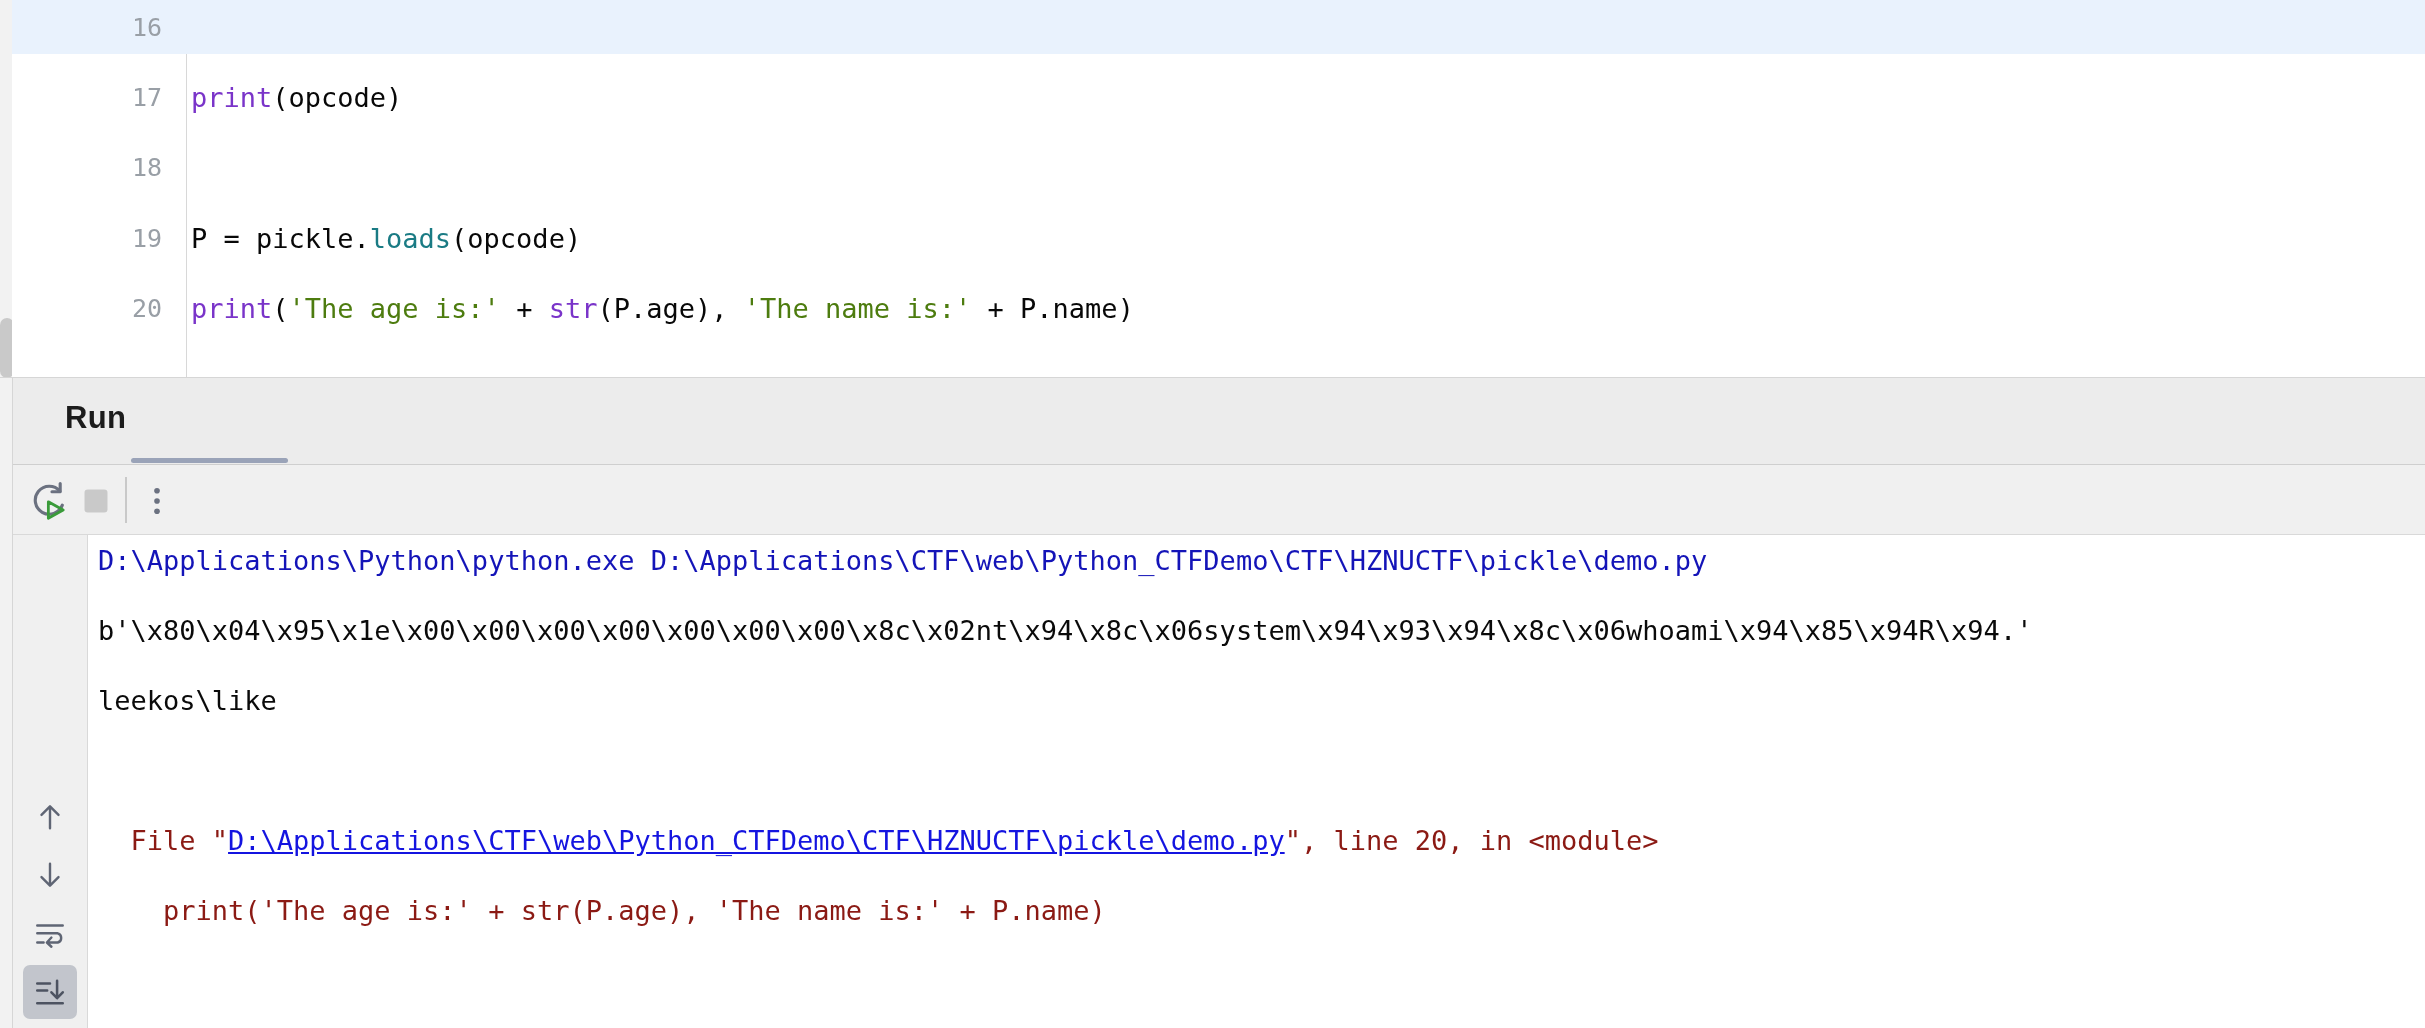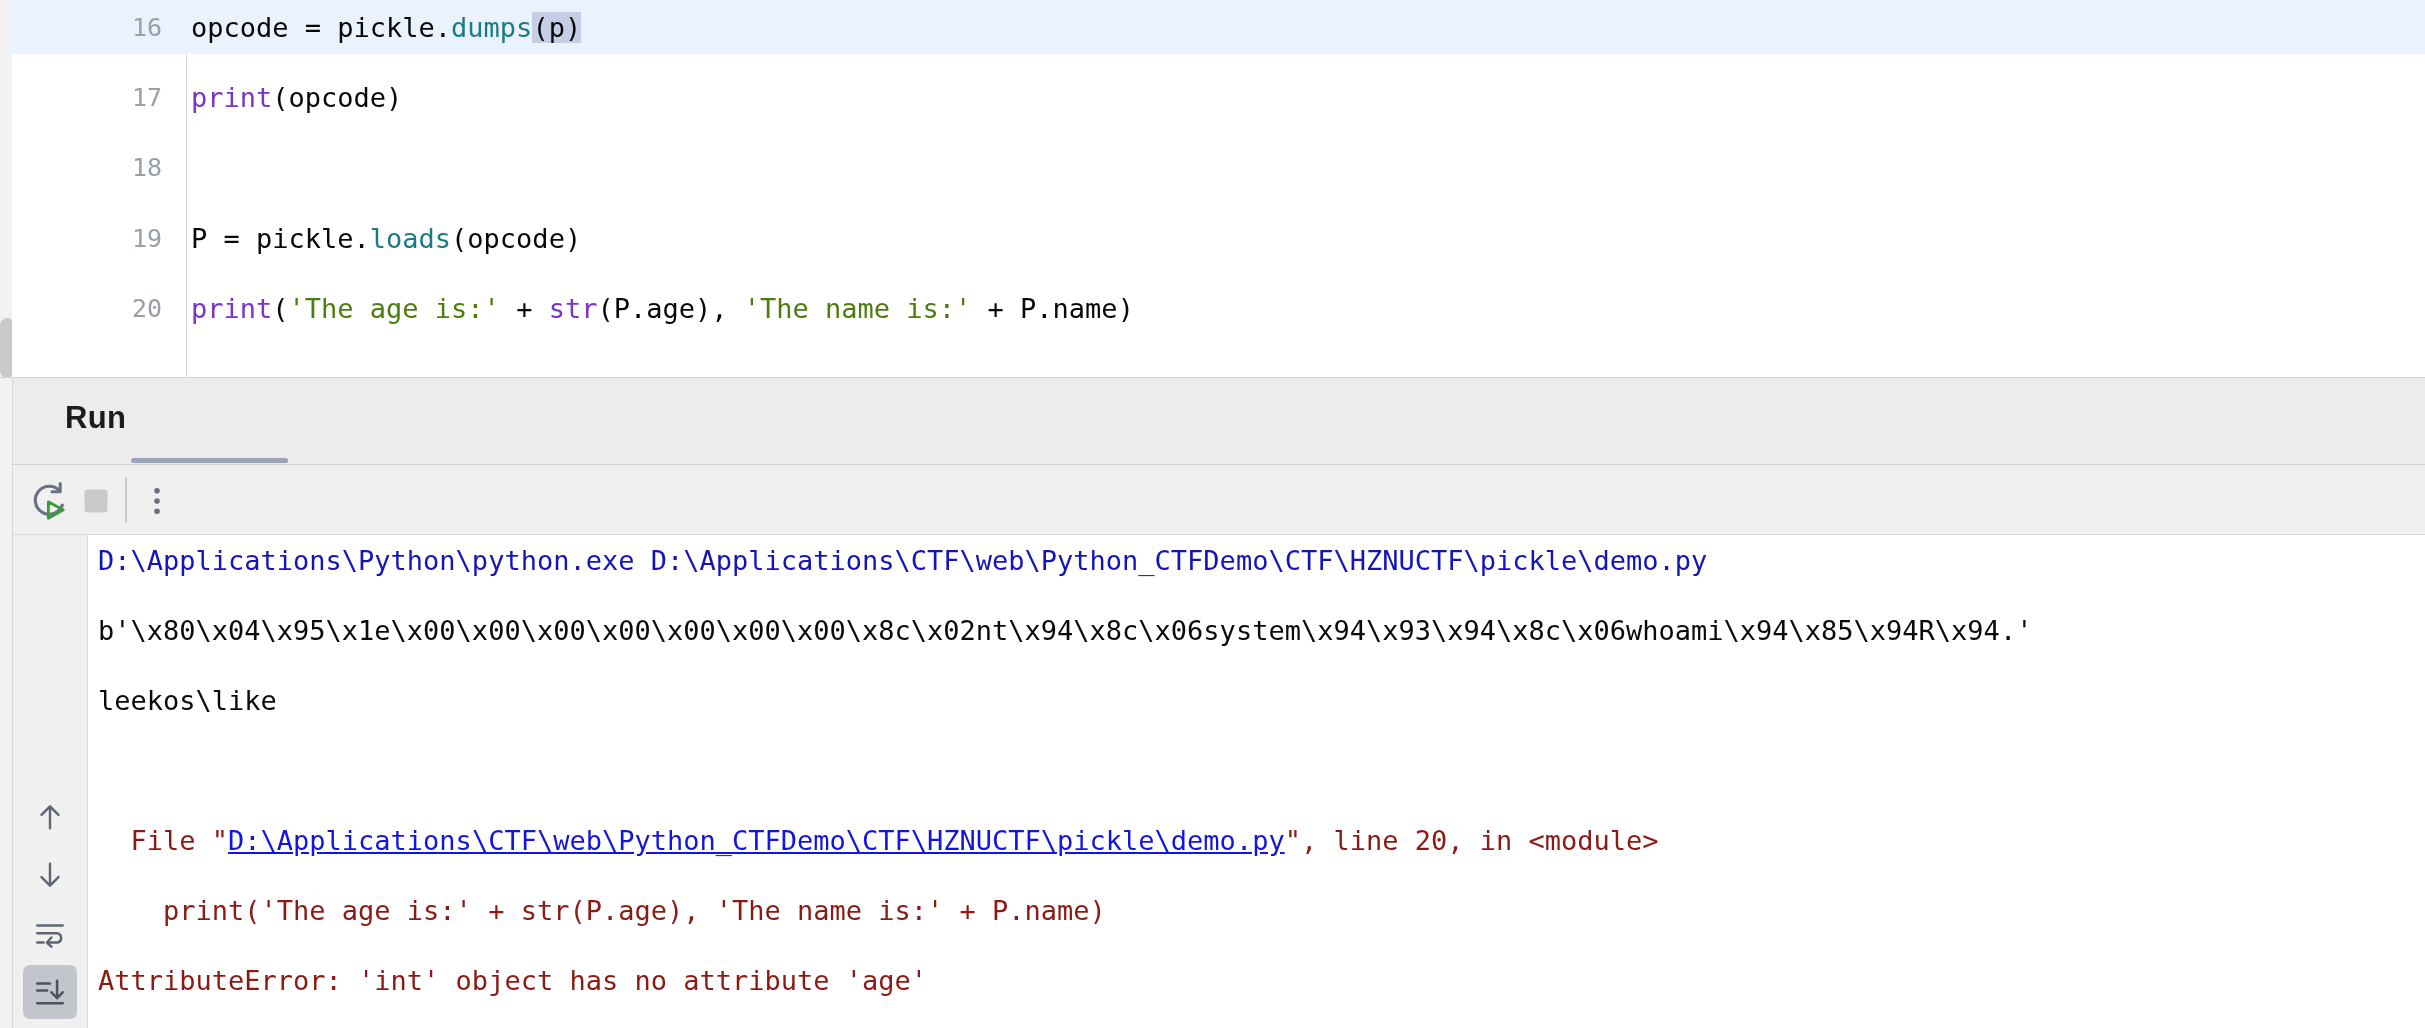--- a/index.html
+++ b/index.html
@@ -167,21 +167,20 @@
 <div id="app">
 
   <div id="editor">
     <div id="editor-left-strip"></div>
     <div id="editor-vscroll-thumb"></div>
     <div id="gutter"></div>
     <div id="gutter-border"></div>
     <div id="code-rows">
         <div class="code-row current" style="top: 0px;">
           <div class="ln">16</div>
-          <div class="code-text"><span class="tok-plain">opcode = pickle.</span><span class="tok-meth">dumps</span><span class="tok-plain sel-hl">(p)</span></div>
         </div>
         <div class="code-row" style="top: 70px;">
           <div class="ln">17</div>
           <div class="code-text"><span class="tok-fn">print</span><span class="tok-plain">(opcode)</span></div>
         </div>
         <div class="code-row" style="top: 140px;">
           <div class="ln">18</div>
           <div class="code-text"><span class="tok-plain"></span></div>
         </div>
         <div class="code-row" style="top: 211px;">
@@ -255,18 +254,17 @@
 
     </div>
     <div id="console-gutter-border"></div>
 
     <div id="console">
         <div class="out-line c-blue" id="ol0" style="top: 12px;">D:\Applications\Python\python.exe D:\Applications\CTF\web\Python_CTFDemo\CTF\HZNUCTF\pickle\demo.py</div>
         <div class="out-line c-black" id="ol1" style="top: 82px;">b'\x80\x04\x95\x1e\x00\x00\x00\x00\x00\x00\x00\x8c\x02nt\x94\x8c\x06system\x94\x93\x94\x8c\x06whoami\x94\x85\x94R\x94.'</div>
         <div class="out-line c-black" id="ol2" style="top: 152px;">leekos\like</div>
         <div class="out-line c-red" id="ol4" style="top: 292px;"><span>  File "</span><span class="c-link">D:\Applications\CTF\web\Python_CTFDemo\CTF\HZNUCTF\pickle\demo.py</span><span>", line 20, in &lt;module&gt;</span></div>
         <div class="out-line c-red" id="ol5" style="top: 362px;">    print('The age is:' + str(P.age), 'The name is:' + P.name)</div>
-        <div class="out-line c-red" id="ol6" style="top: 432px;">AttributeError: 'int' object has no attribute 'age'</div>
       </div>
 
   </div>
 
 </div>
 
 </body></html>

